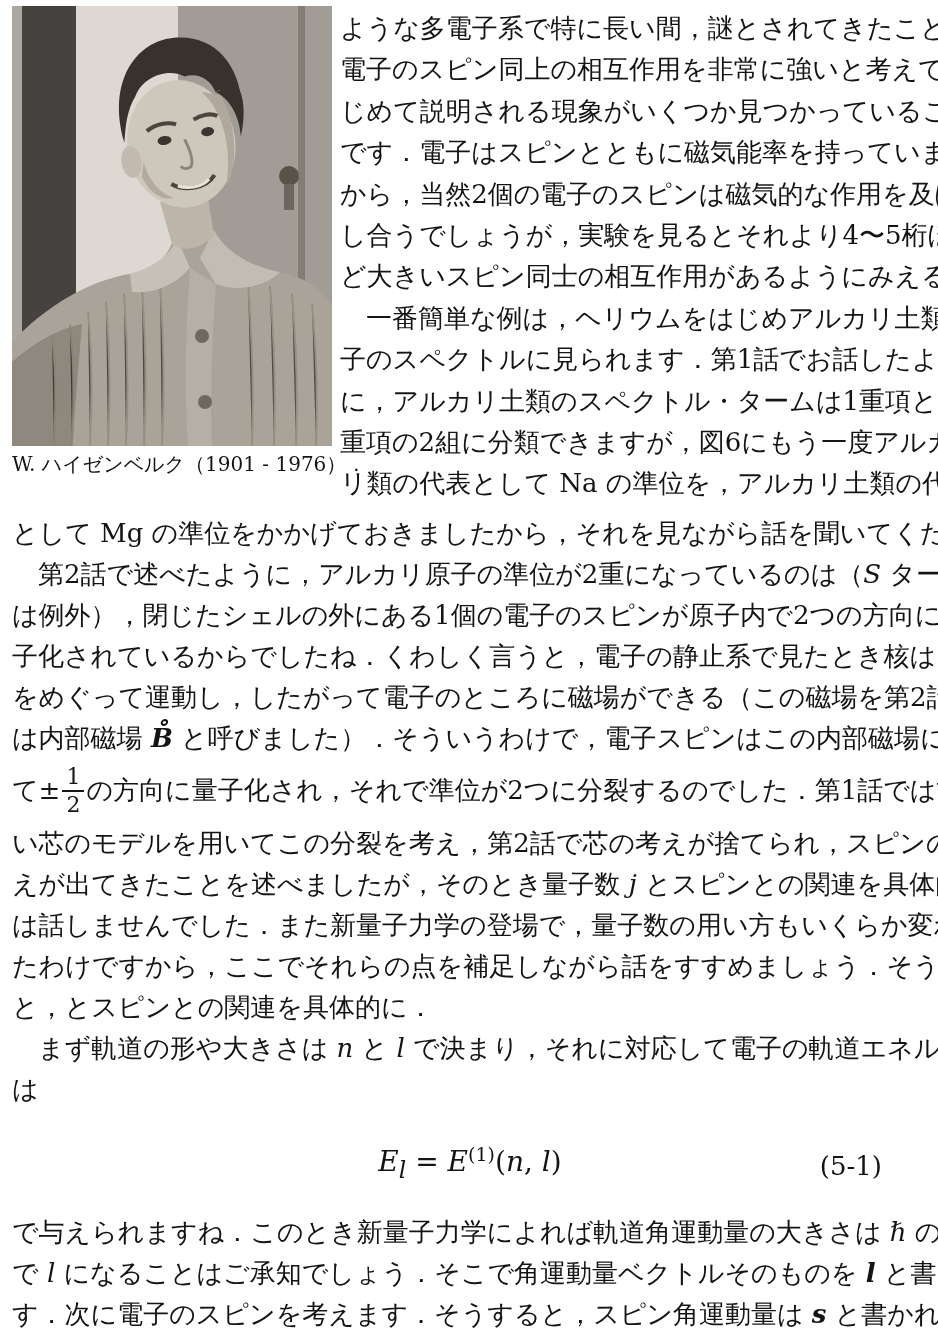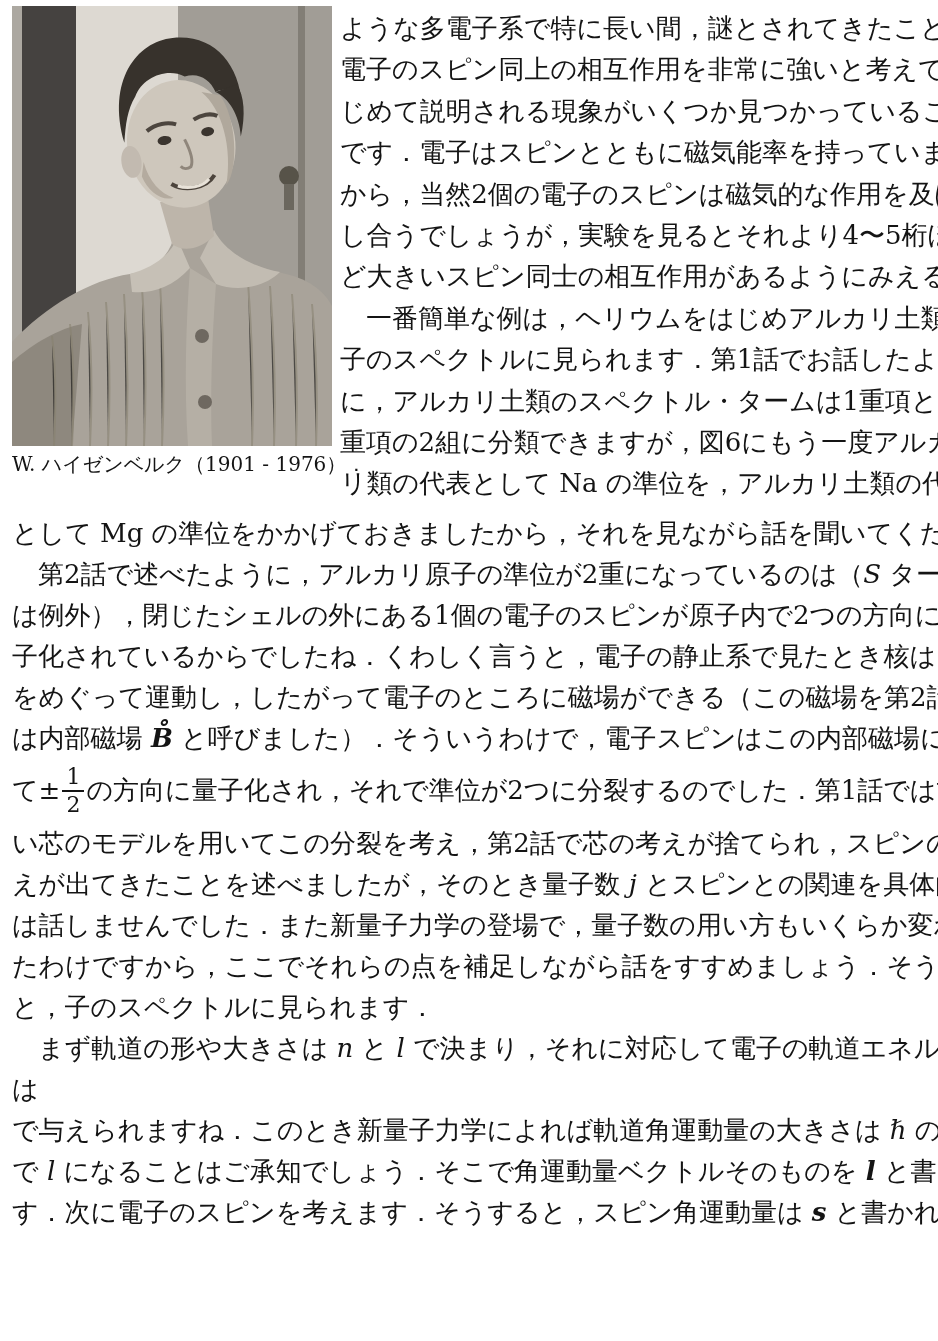--- a/index.html
+++ b/index.html
@@ -132,24 +132,28 @@
           <span class="num">1</span>
           <span class="den">2</span>
         </span>
         <span>の方向に量子化され，それで準位が2つに分裂するのでした．第1話では古</span>
     </p>
 
     <p>い芯のモデルを用いてこの分裂を考え，第2話で芯の考えが捨てられ，スピンの考</p>
     <p>えが出てきたことを述べましたが，そのとき量子数 <span class="mv">j</span> とスピンとの関連を具体的に</p>
     <p>は話しませんでした．また新量子力学の登場で，量子数の用い方もいくらか変わっ</p>
     <p>たわけですから，ここでそれらの点を補足しながら話をすすめましょう．そうする</p>
-    <p>と，子のスペクトルに見られます．</p>
+    <p>と，とスピンとの関連を具体的に．</p>
 
     <p>　まず軌道の形や大きさは <span class="mv">n</span> と <span class="mv">l</span> で決まり，それに対応して電子の軌道エネルギー</p>
     <p>は</p>
 
+    <div class="eq-row">
+      <span><span class="mv">E</span><sub><span class="mv">l</span></sub> = <span class="mv">E</span><sup>(1)</sup>(<span class="mv">n</span>, <span class="mv">l</span>)</span>
+      <span class="eq-num">(5-1)</span>
+    </div>
 
     <p>で与えられますね．このとき新量子力学によれば軌道角運動量の大きさは <span class="mv">ℏ</span> の単位</p>
     <p>で <span class="mv">l</span> になることはご承知でしょう．そこで角運動量ベクトルそのものを <span class="mvb">l</span> と書きま</p>
     <p>す．次に電子のスピンを考えます．そうすると，スピン角運動量は <span class="mvb">s</span> と書かれ，そ</p>
   </div>
 
 </div>
 
 </body></html>

